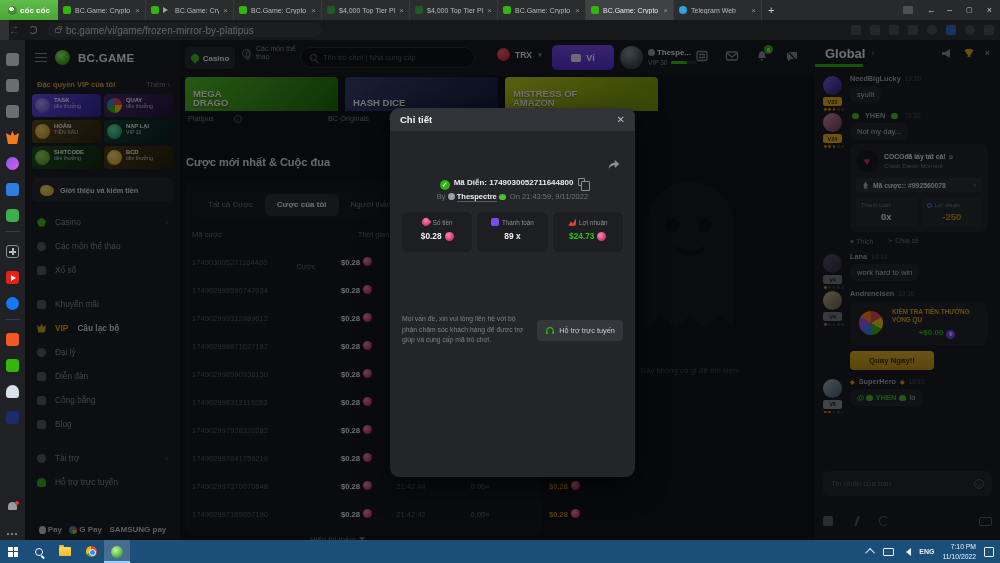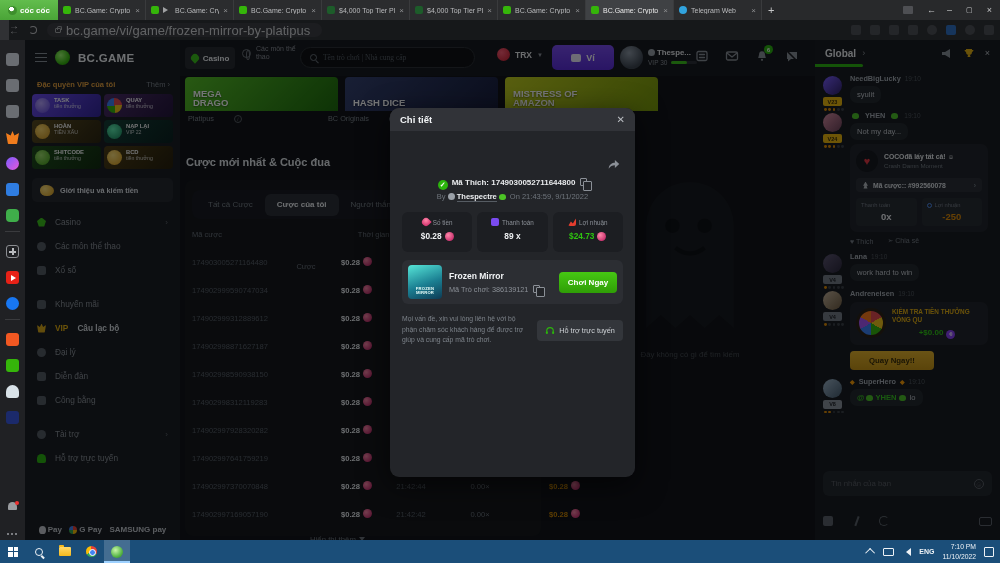--- a/index.html
+++ b/index.html
@@ -21,21 +21,21 @@
   .spk { width:0; height:0; border:3px solid transparent; border-left:5px solid #9fa0a2; flex:0 0 auto;}
   .newtab { color:#c6c7c9; font-size:11px; margin-left:6px; }
   .wctl { position:absolute; top:0; height:20px; display:flex; align-items:center; color:#c3c4c6; font-size:9px; gap:14px; }
   .addrbar { position:absolute; left:0; top:20px; right:0; height:20px; background:#303134; display:flex; align-items:center; z-index:20; color:#b9babc;}
   .navbtn { font-size:10px; color:#c8c9cb; margin-left:9px; }
   .navbtn.dim { color:#6d6e70; }
   .ic-refresh { width:8px; height:8px; border:1.2px solid #c8c9cb; border-radius:50%; border-left-color:transparent; margin-left:10px; }
   .urlpill { margin-left:10px; width:275px; height:14px; background:#3c3d40; border-radius:7px; display:flex; align-items:center; gap:5px; padding:0 8px; }
   .ic-lock { width:6px; height:5px; border:1px solid #a9aaac; border-radius:1px; position:relative; }
   .ic-lock::before{ content:""; position:absolute; left:0.5px; top:-3px; width:3px; height:3px; border:1px solid #a9aaac; border-bottom:none; border-radius:2px 2px 0 0;}
-  .url { font-size:13px; color:#d4d5d7; }
+  .url { font-size:10px; color:#d4d5d7; }
   .addr-icons { position:absolute; right:6px; top:0; height:20px; display:flex; align-items:center; gap:9px; }
   .aico { width:10px; height:10px; border-radius:2px; background:#55565a; opacity:.85;}
   .aico.round { border-radius:50%; }
   .aico.blue { background:#2f7de1; }
 
   .side-browser { position:absolute; left:0; top:40px; width:25px; bottom:23px; background:#202124; z-index:20; display:flex; flex-direction:column; align-items:center; }
   .sico { width:13px; height:13px; border-radius:3px; margin-top:13px; background:#6a6d72; position:relative; flex:0 0 auto;}
   .sico.dividr { height:1px; width:15px; background:#3a3b3e; margin-top:9px; border-radius:0;}
   .sico.crown { background:#f07c1d; clip-path:polygon(50% 0,65% 35%,100% 15%,85% 100%,15% 100%,0 15%,35% 35%); }
   .sico.msgr { border-radius:50%; background:linear-gradient(135deg,#7a5cff,#e558d8); }
@@ -99,21 +99,21 @@
   .main { position:absolute; left:155px; top:0; width:635px; height:100%; }
   .hdr { position:absolute; left:0; top:0; width:100%; height:36px; background:#16171b; display:flex; align-items:center; }
   .cas-pill { position:absolute; left:5px; top:7px; width:50px; height:22px; background:#26282d; border-radius:4px; display:flex; align-items:center; justify-content:center; gap:4px; color:#f0f2f4; font-size:8px; font-weight:bold;}
   .clover { width:8px; height:8px; background:#3bc117; border-radius:50% 50% 50% 0; transform:rotate(-45deg); }
   .sports-nav { position:absolute; left:62px; top:5px; display:flex; align-items:center; gap:5px; color:#8b9097; font-size:7px; line-height:1.2; }
   .globe { width:9px; height:9px; border:1px solid #6a7077; border-radius:50%; position:relative;}
   .globe::before{content:""; position:absolute; left:3px; top:0; width:2px; height:8px; border:1px solid #6a7077; border-radius:50%;}
   .search { position:absolute; left:120px; top:7px; width:175px; height:21px; background:#0e0f11; border:1px solid #2a2d31; border-radius:11px; display:flex; align-items:center; gap:6px; padding:0 9px; }
   .ic-mag { width:7px; height:7px; border:1.4px solid #6a7077; border-radius:50%; position:relative; flex:0 0 auto;}
   .ic-mag::after{ content:""; position:absolute; left:5px; top:5px; width:4px; height:1.4px; background:#6a7077; transform:rotate(45deg); transform-origin:0 0;}
-  .search span { color:#565c63; font-size:7.5px;font-family:Liberation Serif, serif; }
+  .search span { color:#565c63; font-size:7.5px; }
   .cur { position:absolute; left:317px; top:8px; display:flex; align-items:center; gap:5px; color:#e8eaec; font-size:8.5px; font-weight:bold;}
   .trx { width:13px; height:13px; border-radius:50%; background:radial-gradient(circle at 35% 35%, #ff5a72, #c51928); }
   .dcar { color:#8b9097; font-size:6px; }
   .wallet-btn { position:absolute; left:372px; top:5px; width:62px; height:25px; background:linear-gradient(180deg,#7a4bf0,#5a2bd8); border-radius:5px; display:flex; align-items:center; justify-content:center; gap:5px; color:#fff; font-size:9px; font-weight:bold;}
   .w-ic { width:10px; height:8px; background:#fff; border-radius:2px; opacity:.9;}
   .avatar { position:absolute; left:440px; top:6px; width:23px; height:23px; border-radius:50%; background:radial-gradient(circle at 40% 30%, #8d97a3, #3c434d 70%); }
   .uname { position:absolute; left:468px; top:8px; color:#e8eaec; font-size:7.8px; font-weight:bold; }
   .uvip { position:absolute; left:468px; top:19px; color:#8b9097; font-size:6.5px; display:flex; align-items:center; gap:4px;}
   .vbar { width:26px; height:3px; background:#2b2e33; border-radius:2px; position:relative; }
   .vbar::before { content:""; position:absolute; left:0; top:0; height:3px; width:16px; background:#3bc117; border-radius:2px;}
@@ -140,21 +140,21 @@
   .c-bet { width:62px; text-align:right; color:#e8eaec; font-weight:bold; }
   .c-time { width:78px; text-align:center; color:#585e65; }
   .c-pay { width:60px; text-align:center; color:#6a7077; }
   .c-prof { width:70px; text-align:right; font-weight:bold; color:#cc8400; }
   .token { display:inline-block; width:9px; height:9px; border-radius:50%; background:radial-gradient(circle at 35% 35%, #ff86a8, #b4145a); vertical-align:-1.5px; margin-left:3px;}
   .showmore { position:absolute; left:130px; top:495px; color:#6a7077; font-size:7.8px; }
   .caret { display:inline-block; width:0; height:0; border:3px solid transparent; border-top:4px solid #6a7077; vertical-align:-2px; margin-left:3px;}
 
   .empty { position:absolute; left:400px; top:120px; width:220px; height:230px; }
   .empty svg { display:block; margin:0 auto; opacity:.5; }
-  .empty .etxt { text-align:center; color:#45494f; font-size:7.8px; margin-top:0;}
+  .empty .etxt { text-align:center; color:#45494f; font-size:7.8px; margin-top:16px;}
 
   
   .modal { position:absolute; left:365px; top:68px; width:245px; height:369px; z-index:6; border-radius:9px; box-shadow:0 8px 30px rgba(0,0,0,.6); background:#232529; }
   .m-head { height:23px; background:#313338; border-radius:9px 9px 0 0; display:flex; align-items:center; justify-content:space-between; padding:0 10px; }
   .m-title { color:#f2f4f6; font-size:9.5px; font-weight:bold; }
   .m-x { color:#b9bdc2; font-size:10px; }
   .m-share { position:absolute; right:14px; top:48px; }
   .m-idline { position:absolute; left:0; top:70px; width:100%; text-align:center; font-size:8px; color:#e8eaec; font-weight:bold; }
   .chk { display:inline-block; width:10px; height:10px; border-radius:50%; background:#2bb40c; color:#fff; font-size:7px; line-height:10px; text-align:center; vertical-align:-2px; margin-right:4px;}
   .ic-copy { display:inline-block; width:7px; height:8px; border:1px solid #8b9097; border-radius:1px; position:relative; vertical-align:-1px; margin-left:5px;}
@@ -179,21 +179,21 @@
   .g-name { color:#f0f2f4; font-size:8.5px; font-weight:bold; }
   .g-id { color:#8b9097; font-size:7.3px; margin-top:4px;}
   .play-btn { margin-left:auto; width:58px; height:21px; background:linear-gradient(180deg,#46c713,#2f9e06); border-radius:4px; color:#fff; font-size:8px; font-weight:bold; display:flex; align-items:center; justify-content:center;}
   .m-help { position:absolute; left:12px; top:206px; width:221px; display:flex; }
   .h-text { width:128px; color:#7d838a; font-size:6.8px; line-height:1.55; }
   .sup-btn { margin-left:auto; width:86px; height:21px; background:#33363b; border-radius:4px; color:#cfd3d7; font-size:7.3px; display:flex; align-items:center; justify-content:center; gap:4px; align-self:flex-start; margin-top:6px;}
 
   
   .chat { position:absolute; left:790px; top:0; width:185px; height:100%; background:#17191d; }
   .c-head { position:absolute; left:0; top:0; width:100%; height:26px; display:flex; align-items:center; padding:0 10px; gap:6px;}
-  .c-title { color:#eef0f2; font-size:10px; font-weight:bold; }
+  .c-title { color:#eef0f2; font-size:13px; font-weight:bold; }
   .c-chev { color:#8b9097; font-size:9px; }
   .c-hicons { margin-left:auto; display:flex; align-items:center; gap:10px; }
   .underline-g { position:absolute; left:0; top:24px; width:48px; height:3px; background:#2bb40c; border-radius:0 2px 2px 0;}
   .msgs { position:absolute; left:0; top:32px; width:100%; height:418px; overflow:hidden; display:flex; flex-direction:column; gap:7px; padding:2px 8px 0 8px;}
   .msg { position:relative; padding-left:27px; min-height:30px; flex:0 0 auto;}
   .m-ava { position:absolute; left:0; top:2px; width:19px; height:19px; border-radius:50%; }
   .m-badge { position:absolute; left:0; top:23px; width:19px; height:9px; border-radius:2px; font-size:5.5px; font-weight:bold; display:flex; align-items:center; justify-content:center;}
   .m-stars { position:absolute; left:1px; top:34px; display:flex; gap:1.5px;}
   .m-stars i { width:2.8px; height:2.8px; border-radius:50%; background:#3a3e44; }
   .m-stars i.on { background:#e08a00; }
@@ -440,20 +440,24 @@
             <span>Đại lý</span>
           </div>
           <div class="mitem">
             <div class="mi"></div>
             <span>Diễn đàn</span>
           </div>
           <div class="mitem">
             <div class="mi"></div>
             <span>Công bằng</span>
           </div>
+          <div class="mitem">
+            <div class="mi"></div>
+            <span>Blog</span>
+          </div>
           <div class="mitem gap"></div>
           <div class="mitem">
             <div class="mi rnd"></div>
             <span>Tài trợ</span>
             <div class="chev">›</div>
           </div>
           <div class="mitem">
             <div class="mi head"></div>
             <span>Hỗ trợ trực tuyến</span>
           </div>
@@ -788,21 +792,21 @@
       <div class="m-head">
         <span class="m-title">Chi tiết</span>
         <span class="m-x">✕</span>
       </div>
       <div class="m-share">
         <svg width="14" height="13" viewBox="0 0 16 14">
             <path class="fl" d="M2 13c0-5 4-7 7-7V3l5 4.5L9 12V9c-3 0-5 1-7 4z"></path>
           </svg>
       </div>
       <div class="m-idline">
-        <span class="chk">✓</span><span>Mã Thích:</span> <span>1749030052711644800</span><span class="ic-copy"></span>
+        <span class="chk">✓</span><span>Mã Diễn:</span> <span>1749030052711644800</span><span class="ic-copy"></span>
       </div>
       <div class="m-byline">
         <span>By</span> <span class="pico"></span><span class="ply">Thespectre</span><span class="frog"></span> <span>On</span> <span>21:43:59, 9/11/2022</span>
       </div>
       <div class="m-stats" id="modalStats">
           <div class="scard">
             <div class="lab">
               <div class="sic amount"></div>
               <span>Số tiền</span>
             </div>
@@ -816,30 +820,20 @@
             <div class="val">89 x</div>
           </div>
           <div class="scard">
             <div class="lab">
               <div class="sic profit"></div>
               <span>Lợi nhuận</span>
             </div>
             <div class="val green">$24.73<span class="token"></span></div>
           </div>
         </div>
-      <div class="m-game">
-        <div class="thumb">
-            <span>FROZEN MIRROR</span>
-          </div>
-        <div class="g-meta">
-          <div class="g-name">Frozen Mirror</div>
-          <div class="g-id"><span>Mã Trò chơi:</span> <span>386139121</span><span class="ic-copy"></span></div>
-        </div>
-        <div class="play-btn">Chơi Ngay</div>
-      </div>
       <div class="m-help">
         <div class="h-text">Mọi vấn đề, xin vui lòng liên hệ với bộ phận chăm sóc khách hàng để được trợ giúp và cung cấp mã trò chơi.</div>
         <div class="sup-btn">
           <svg width="10" height="9" viewBox="0 0 12 11">
               <path d="M2 7V6a4 4 0 0 1 8 0v1" fill="none" stroke="#2bb40c" stroke-width="1.4"></path>
               <rect x="1" y="6.5" width="2.4" height="3.4" rx="1" fill="#2bb40c"></rect>
               <rect x="8.6" y="6.5" width="2.4" height="3.4" rx="1" fill="#2bb40c"></rect>
             </svg>
           <span>Hỗ trợ trực tuyến</span>
         </div>

